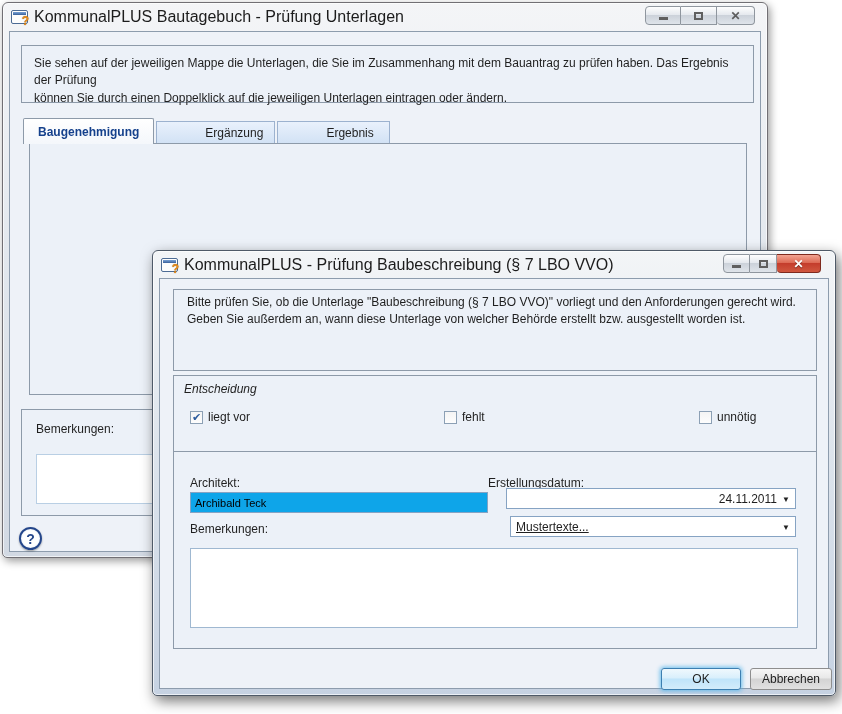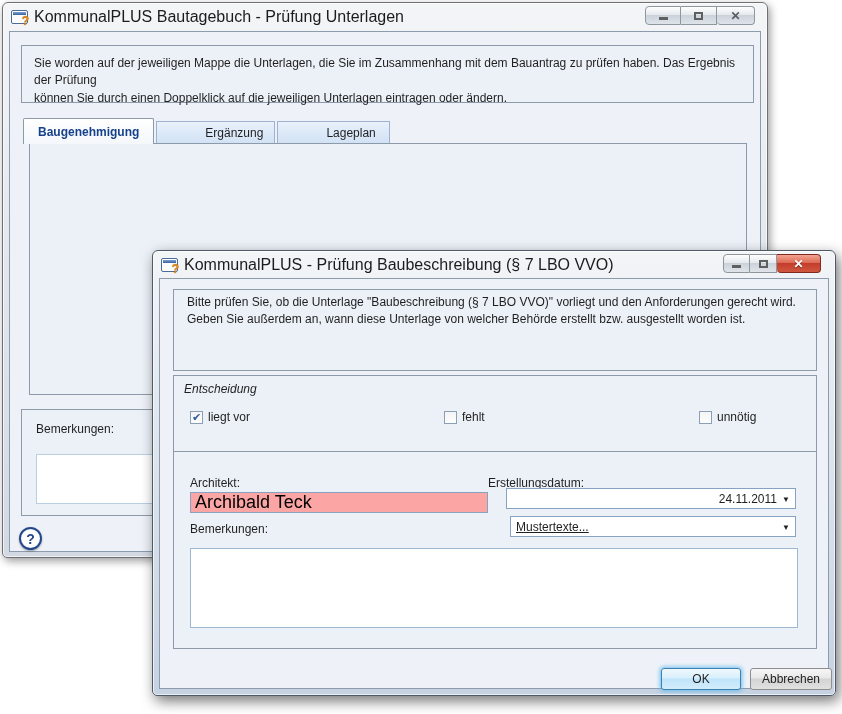--- a/index.html
+++ b/index.html
@@ -90,22 +90,22 @@
   .cbx { width:13px; height:13px; border:1px solid #8ca0b5; background:linear-gradient(#f4f4f4,#fdfdfd);
          display:flex; align-items:center; justify-content:center; font-size:11px; color:#2d5c9e;
          line-height:1; }
   #cbx-liegtvor { left:16px; } #cbx-fehlt { left:270px; } #cbx-unnoetig { left:525px; }
 
   #dlg-fields { left:20px; top:200px; width:644px; height:198px; }
   .flabel { position:absolute; white-space:nowrap; }
   #lab-arch { left:16px; top:24px; }
   #lab-erst { left:314px; top:24px; }
   #lab-bem  { left:16px; top:70px; }
-  .tinput { position:absolute; height:21px; border:1px solid #86a3c3; background:#fca5a5;
-            font-family:"Liberation Sans",sans-serif; font-size:18px; padding:0 4px; }
+  .tinput { position:absolute; height:21px; border:1px solid #86a3c3; background:#0ea5e9;
+            font-family:"Liberation Sans",sans-serif; font-size:11px; padding:0 4px; }
   #inp-arch { left:16px; top:40px; width:298px; }
   .combo { position:absolute; height:21px; border:1px solid #86a3c3; background:#ffffff;
            display:flex; align-items:center; padding:0 18px 0 5px; cursor:default; }
   .combo .arrow { position:absolute; right:5px; top:6px; font-size:8px; color:#222222; }
   #cmb-date { left:332px; top:36px; width:290px;justify-content:flex-end; }
   #cmb-muster { left:336px; top:64px; width:286px;text-decoration:underline; }
   #dlg-bemtext { left:16px; top:96px; width:608px; height:80px; background:#ffffff;
                  border:1px solid #9fb8d1; resize:none; }
 
   .pushbtn { position:absolute; height:22px; display:flex; align-items:center; justify-content:center;
@@ -134,27 +134,27 @@
           <span class="glyph-max"></span>
         </span>
       <span class="wbtn" style="width:38px;">
           <span class="glyph-close">✕</span>
         </span>
     </span>
   </div>
 
   <div class="frame" id="main-frame"></div>
 
-  <div class="groupbox" id="info-panel">Sie worden auf der jeweiligen Mappe die Unterlagen, die Sie im Zusammenhang mit dem Bauantrag zu prüfen haben. Das Ergebnis der Prüfung
+  <div class="groupbox" id="info-panel">Sie sehen auf der jeweiligen Mappe die Unterlagen, die Sie im Zusammenhang mit dem Bauantrag zu prüfen haben. Das Ergebnis der Prüfung
 können Sie durch einen Doppelklick auf die jeweiligen Unterlagen eintragen oder ändern.</div>
 
   <div class="abs" id="tabs">
     <div class="tab active">Baugenehmigung</div>
     <div class="tab">Ergänzung</div>
-    <div class="tab">Lageplan</div>
+    <div class="tab">Ergebnis</div>
   </div>
 
   <div class="groupbox" id="tab-content"></div>
 
   <div class="abs" id="grid">
     <div class="thead">
       <span class="hcell w-name">Baugenehmigung</span>
       <span class="hcell w-am">geprüft am</span>
       <span class="hcell w-durch">geprüft durch</span>
       <span class="hcell w-vor">liegt vor</span>

